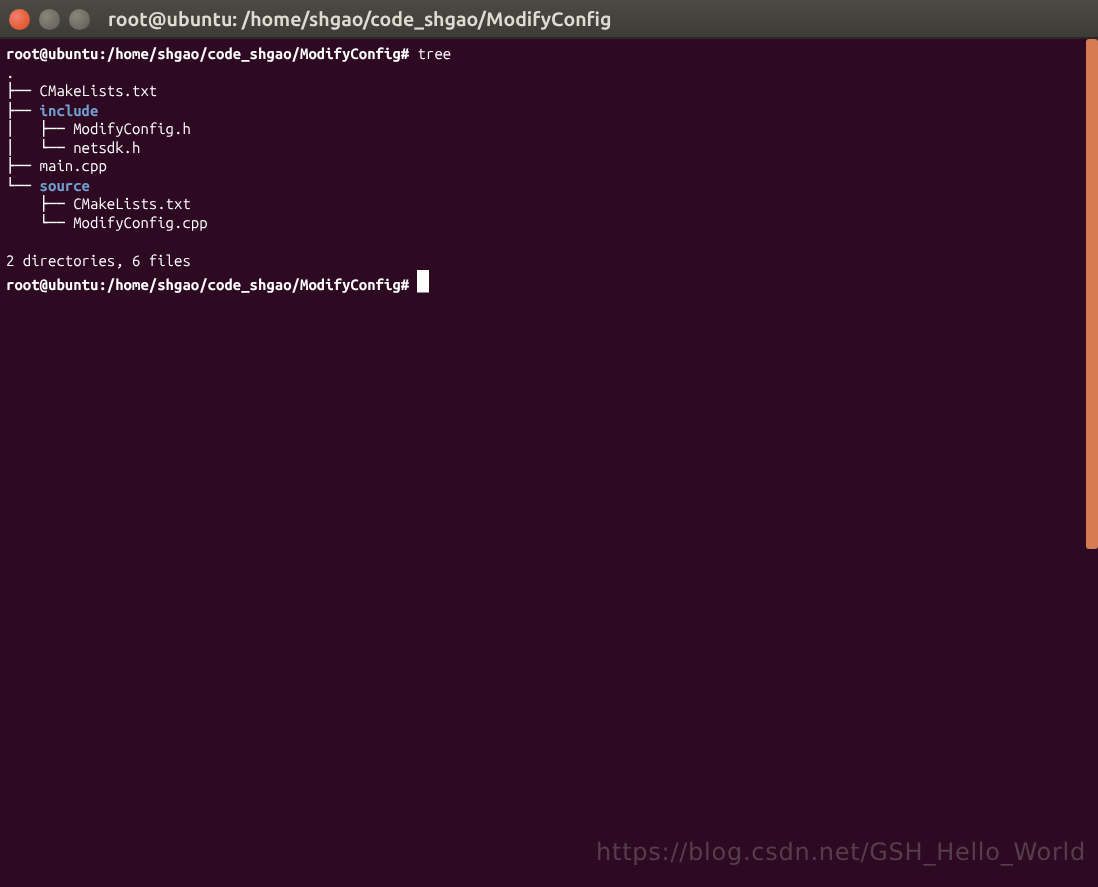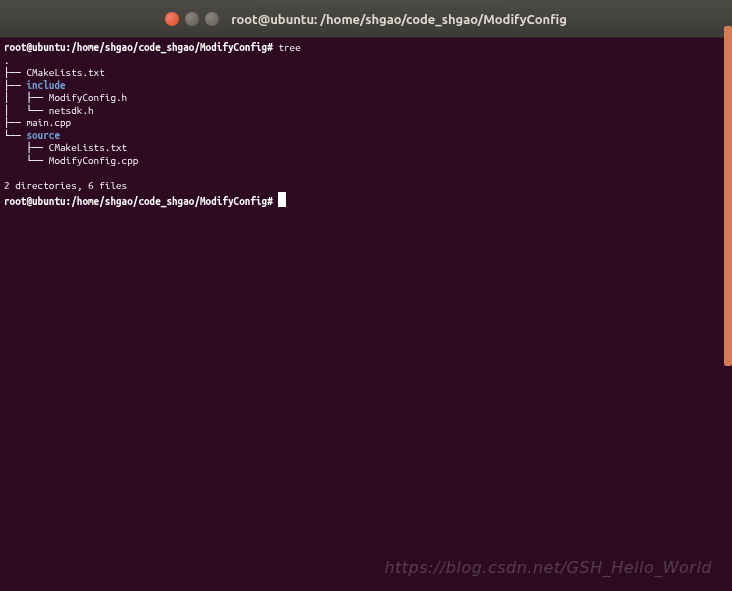--- a/index.html
+++ b/index.html
@@ -6,27 +6,26 @@
     body {
       width: 732px;
       height: 591px;
       font-family: "Ubuntu Mono", "DejaVu Sans Mono", monospace;
       font-size: 14px;
       background: #2d0922;
       overflow: hidden;
       position: relative;
     }
     .titlebar {
-      height: 38px;
+      height: 26px;
       background: linear-gradient(to bottom, #4c4a44 0%, #3c3b37 100%);
       display: flex;
       align-items: center;
       padding: 0 6px;
       border-bottom: 1px solid #2a2926;
-      justify-content: center;
     }
     .window-controls {
       display: flex;
       gap: 6px;
       align-items: center;
     }
     .win-btn {
       width: 14px;
       height: 14px;
       border-radius: 50%;
@@ -70,26 +69,25 @@
       position: absolute;
       right: 0;
       top: 26px;
       width: 8px;
       height: 340px;
       background: #d67b54;
       border-radius: 2px;
     }
     .watermark {
       position: absolute;
-      right: 20px;
+      right: 8px;
       bottom: 14px;
       color: rgba(170,170,170,0.32);
       font-family: "DejaVu Sans", sans-serif;
       font-size: 16px;
-      font-style: italic;
       letter-spacing: 0.5px;
       pointer-events: none;
     }
   </style>
 </head>
 <body>
 
 <div class="titlebar">
   <div class="window-controls">
     <span class="win-btn btn-close"></span>

